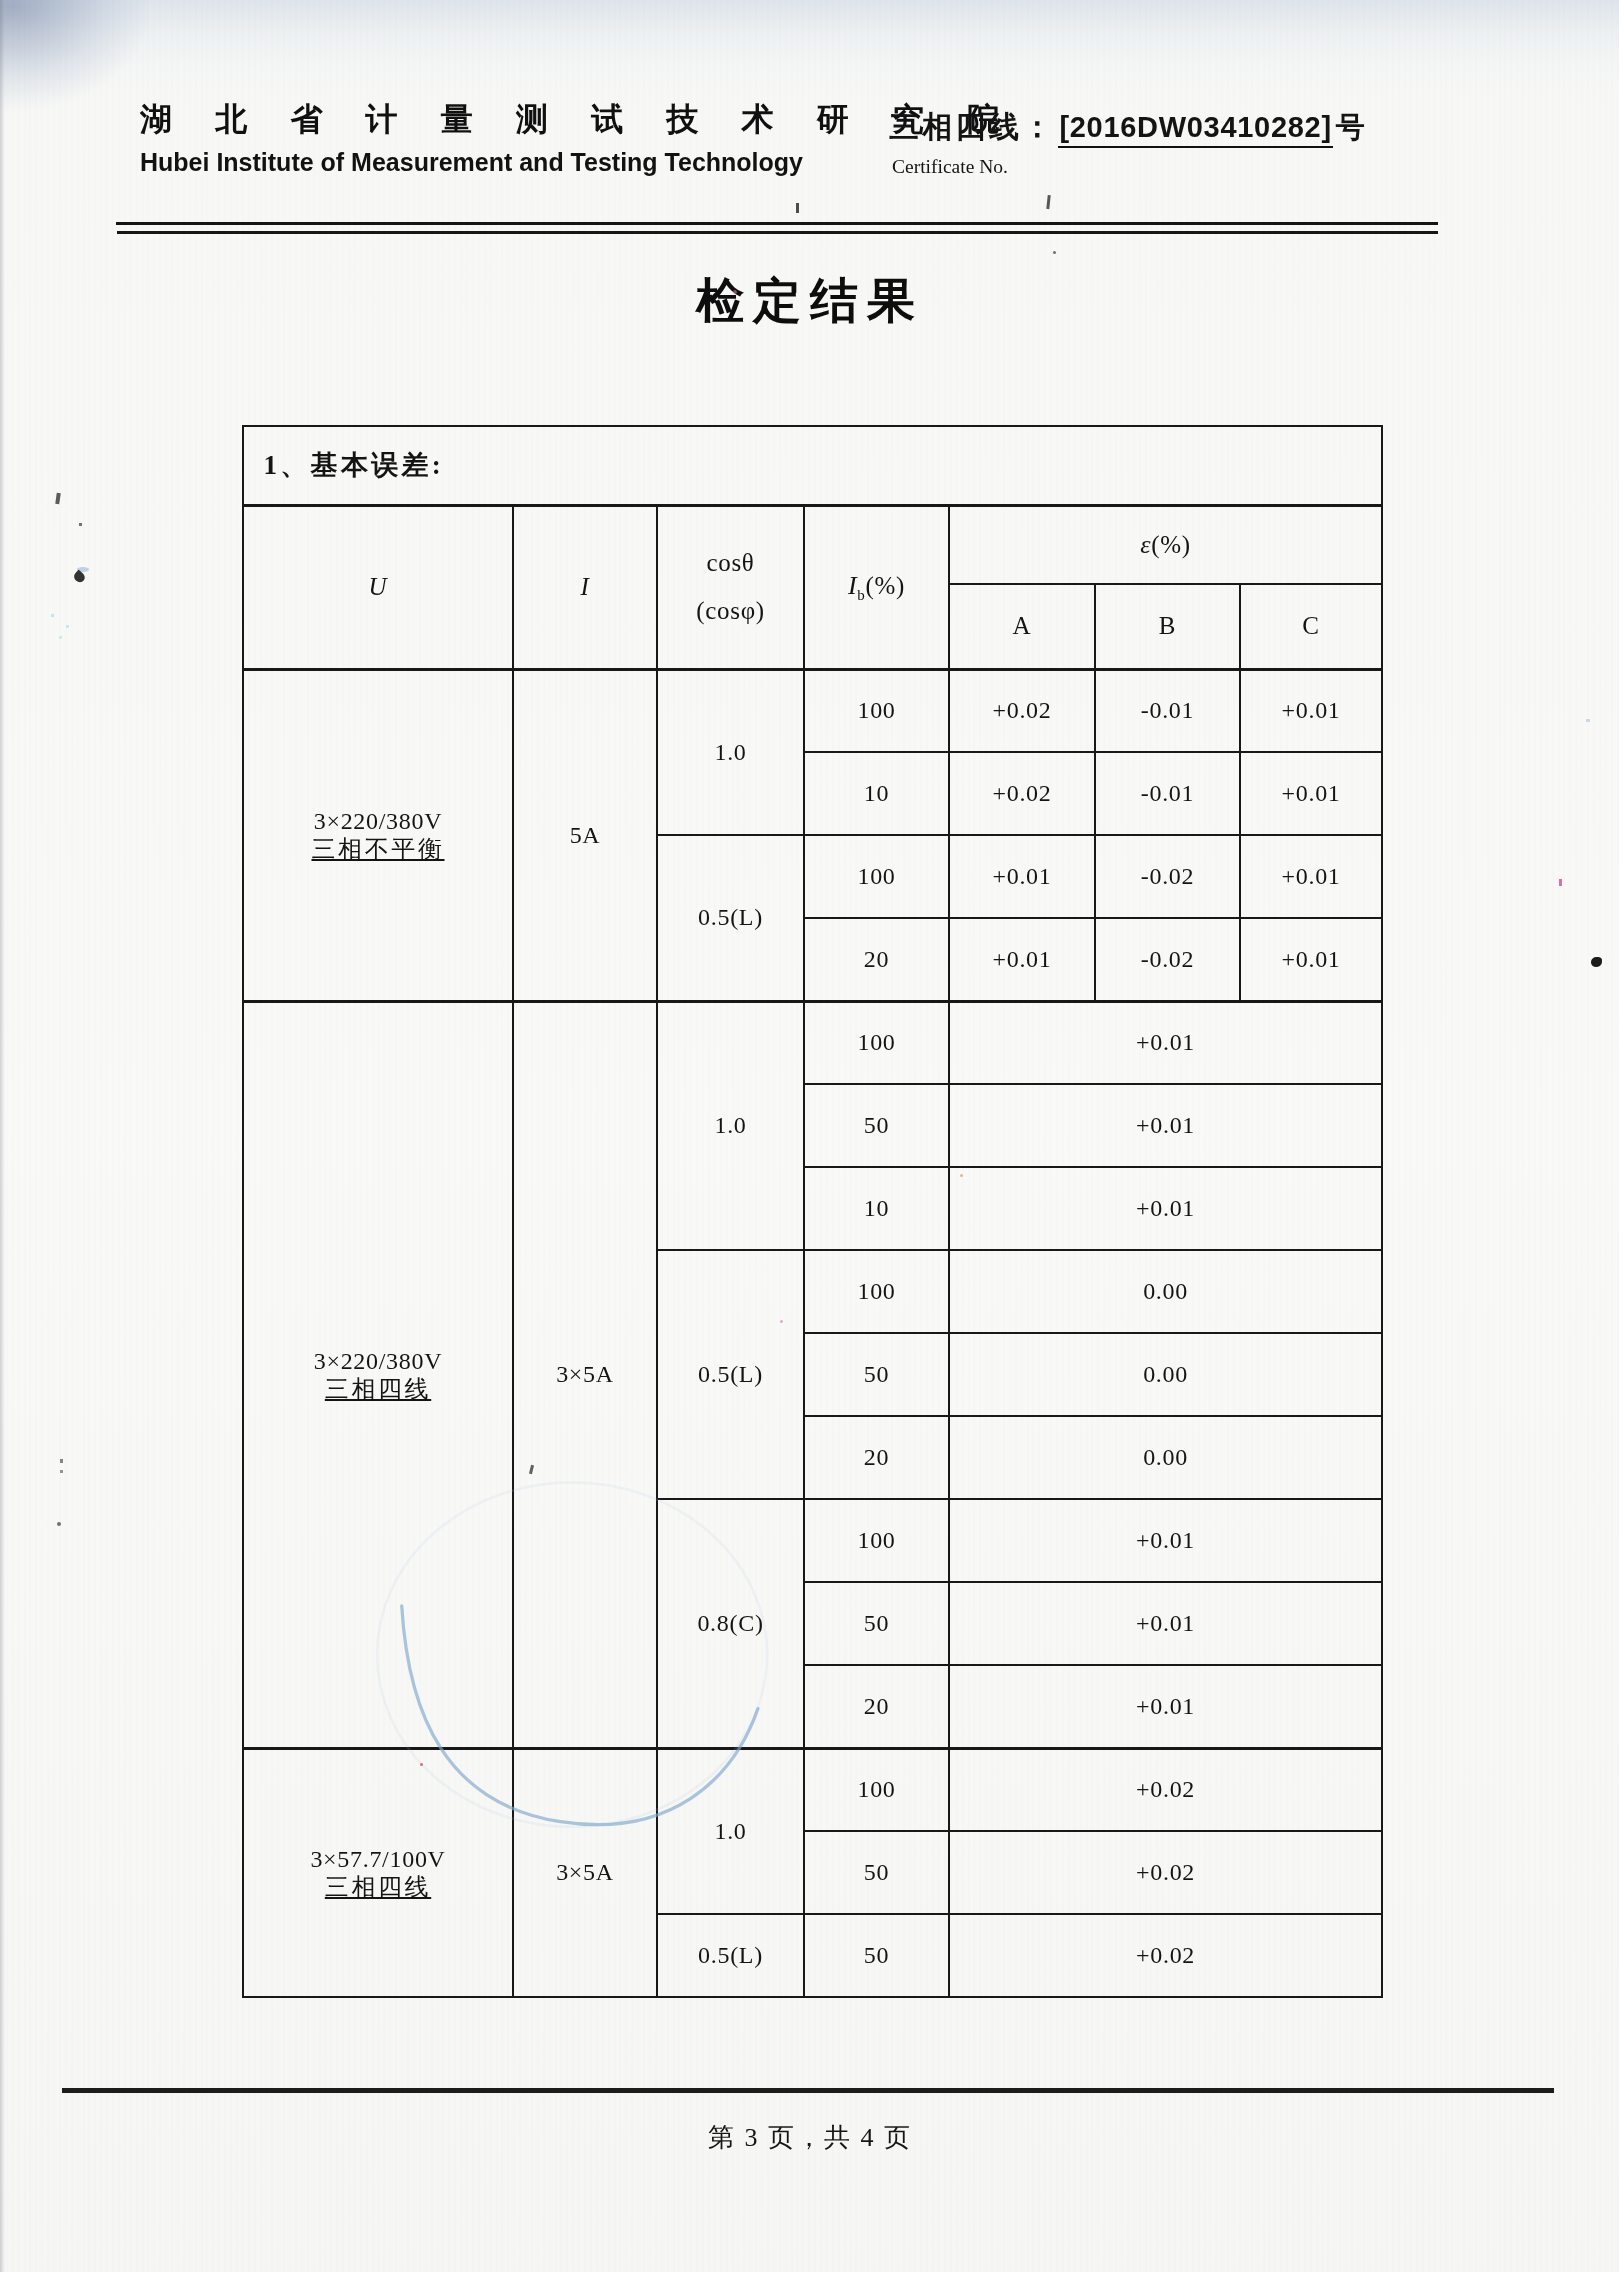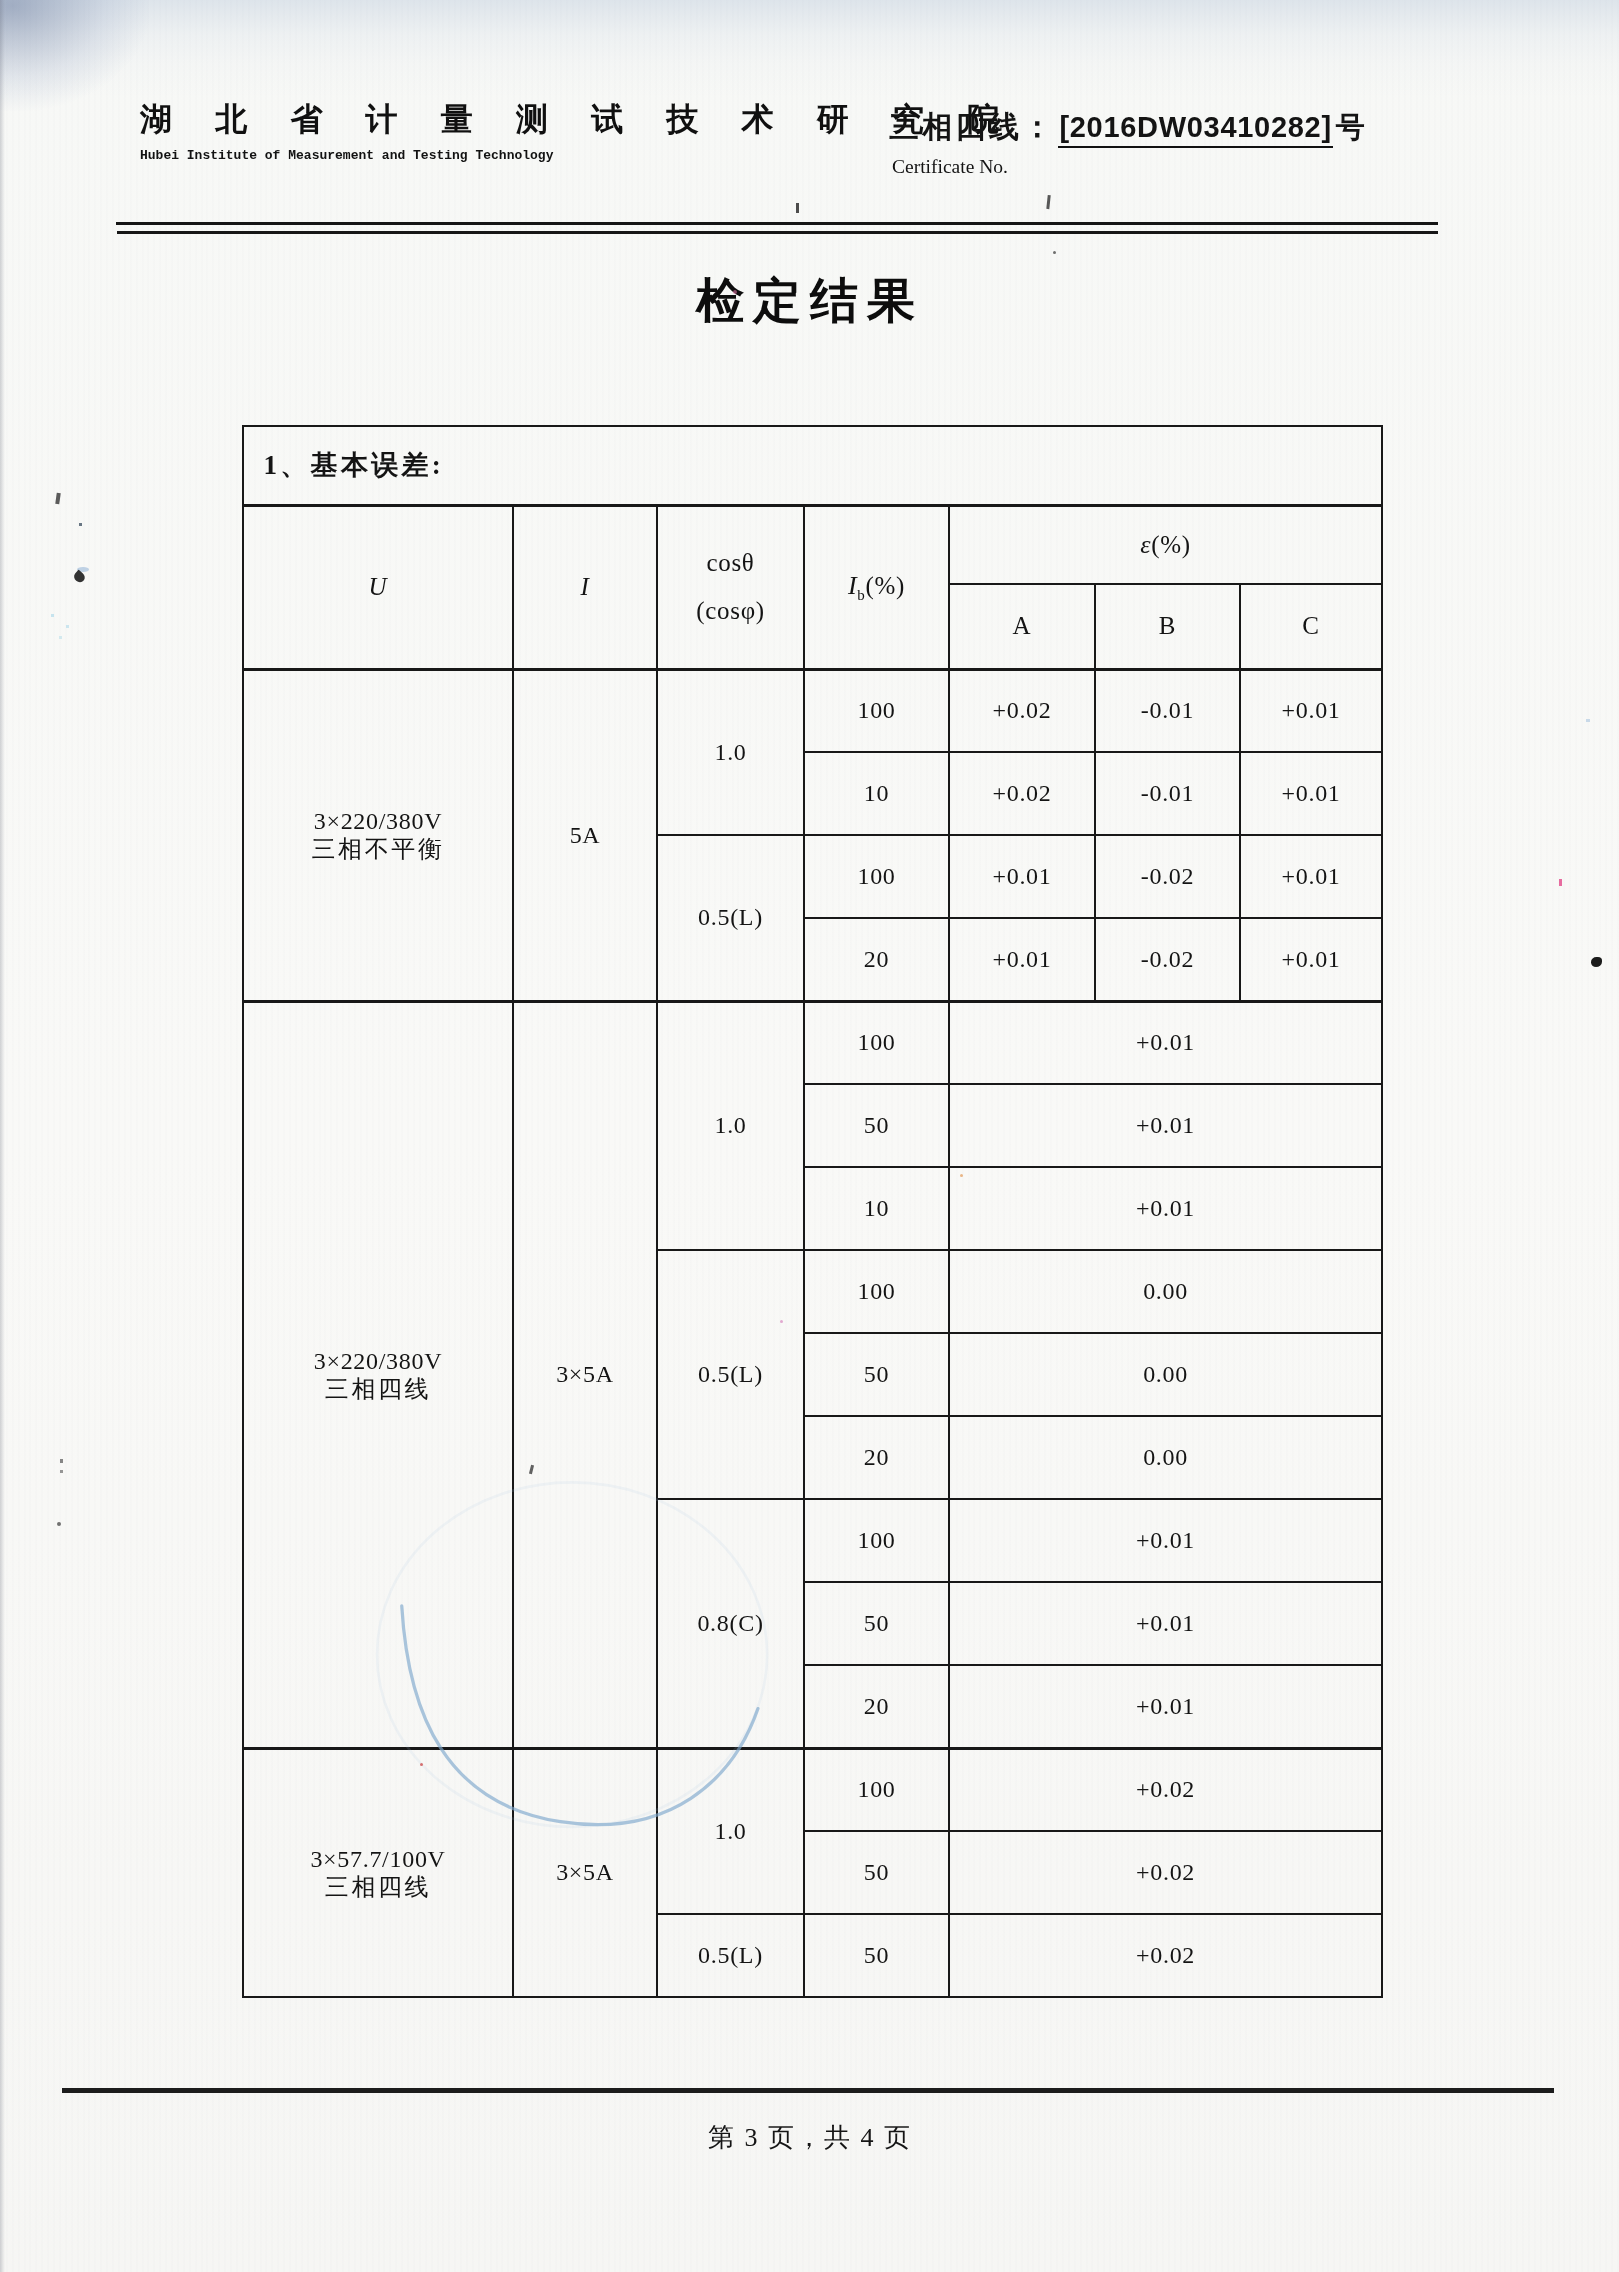--- a/index.html
+++ b/index.html
@@ -20,22 +20,22 @@
   .scan-corner-blob { position:absolute; top:-39px; left:-46px; width:195px; height:150px;
     background:radial-gradient(ellipse at 30% 30%, rgba(85,105,145,0.45), rgba(120,140,180,0.16) 48%, rgba(0,0,0,0) 72%); }
   .scan-left-edge { position:absolute; top:0; left:0; bottom:0; width:5.2px;
     background:linear-gradient(90deg, rgba(90,95,110,0.25), rgba(0,0,0,0)); }
   .speck { position:absolute; }
   .pen-overlay { position:absolute; top:0; left:0; pointer-events:none; }
 
   
   .inst-cn { position:absolute; left:140px; top:98px; font-size:32px; font-weight:bold;
     letter-spacing:17.6px; white-space:nowrap; color:#101010; }
-  .inst-en { position:absolute; left:140px; top:148px; font-size:13px; font-weight:bold;
-    font-family:Liberation Mono, monospace; color:#121212; }
+  .inst-en { position:absolute; left:140px; top:148px; font-size:25px; font-weight:bold;
+    font-family:Liberation Sans, sans-serif; color:#121212; }
   .cert-line { position:absolute; left:889px; top:107px; white-space:nowrap; }
   .cert-label-cn { font-size:30px; font-weight:bold; letter-spacing:3.3px; }
   .cert-number { font-size:29px; font-weight:bold; font-family:"Liberation Sans","DejaVu Sans",sans-serif;
     letter-spacing:0.7px; border-bottom:2.6px solid #111; padding:0 1.3px 3.3px 1.3px; }
   .cert-suffix { font-size:29px; font-weight:bold; }
   .cert-label-en { position:absolute; left:892px; top:156px; font-size:19.5px; }
 
   .rule-double-a { position:absolute; left:116px; top:222px; width:1322px; height:3.3px; background:#151515; }
   .rule-double-b { position:absolute; left:117px; top:231px; width:1321px; height:3.3px; background:#171717; }
 
@@ -63,21 +63,21 @@
   td.u-head, td.i-head { font-style:italic; font-size:28px; letter-spacing:0; }
   td.cos-head { font-size:24px; letter-spacing:0; }
   td.cos-head .l2 { margin-top:19.5px; }
   td.ib-head { font-size:25px; letter-spacing:0; }
   td.ib-head i { font-size:26px; }
   td.ib-head sub { font-size:15px; }
   td.eps-head { font-size:25px; letter-spacing:0; }
   td.eps-head i { font-size:26px; }
   td.u-cell { font-size:23.4px; letter-spacing:0.7px; line-height:1.0; }
   td.u-cell .uline { margin:4px 0; }
-  td.u-cell .uline.cjk { letter-spacing:2.6px; }
+  td.u-cell .uline.cjk { letter-spacing:2.6px;text-decoration:underline; }
   td.val, td.ib { font-size:24px; }
 
   
   .footer-rule { position:absolute; left:62px; top:2088px; width:1492px; height:4.6px; background:#1c1c1c; }
   .footer-page { position:absolute; left:0; right:0; top:2120px; text-align:center;
     font-size:26px; letter-spacing:2px; color:#151515; }
 </style>
 </head>
 <body>
 

